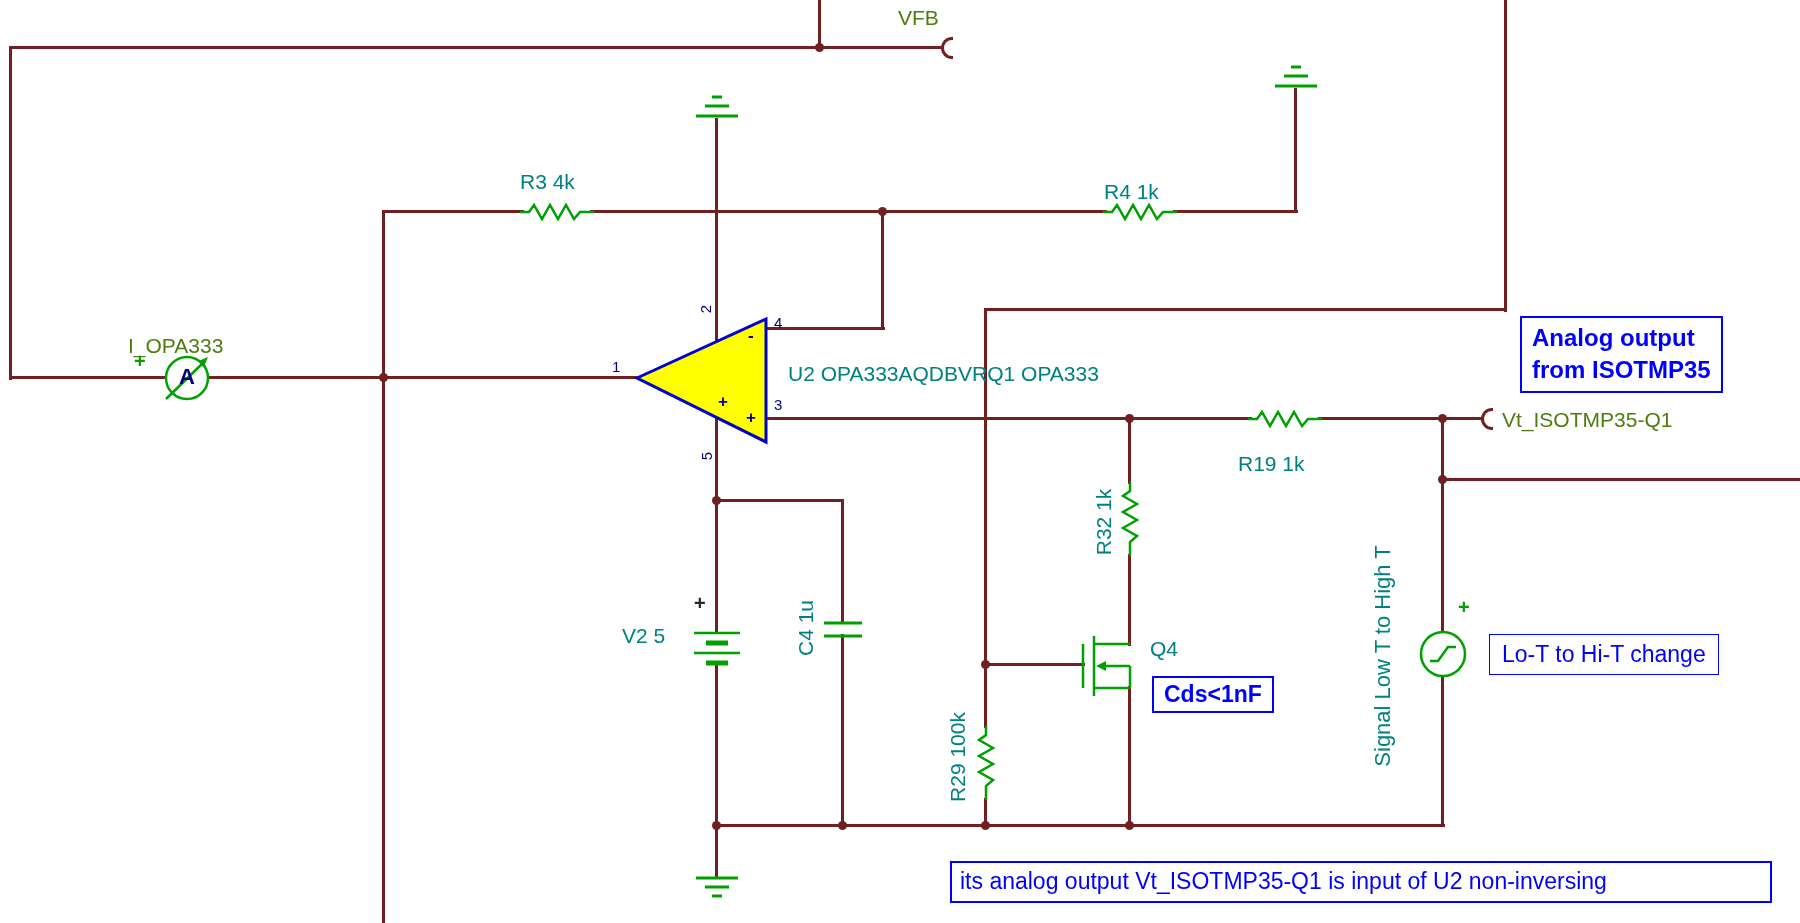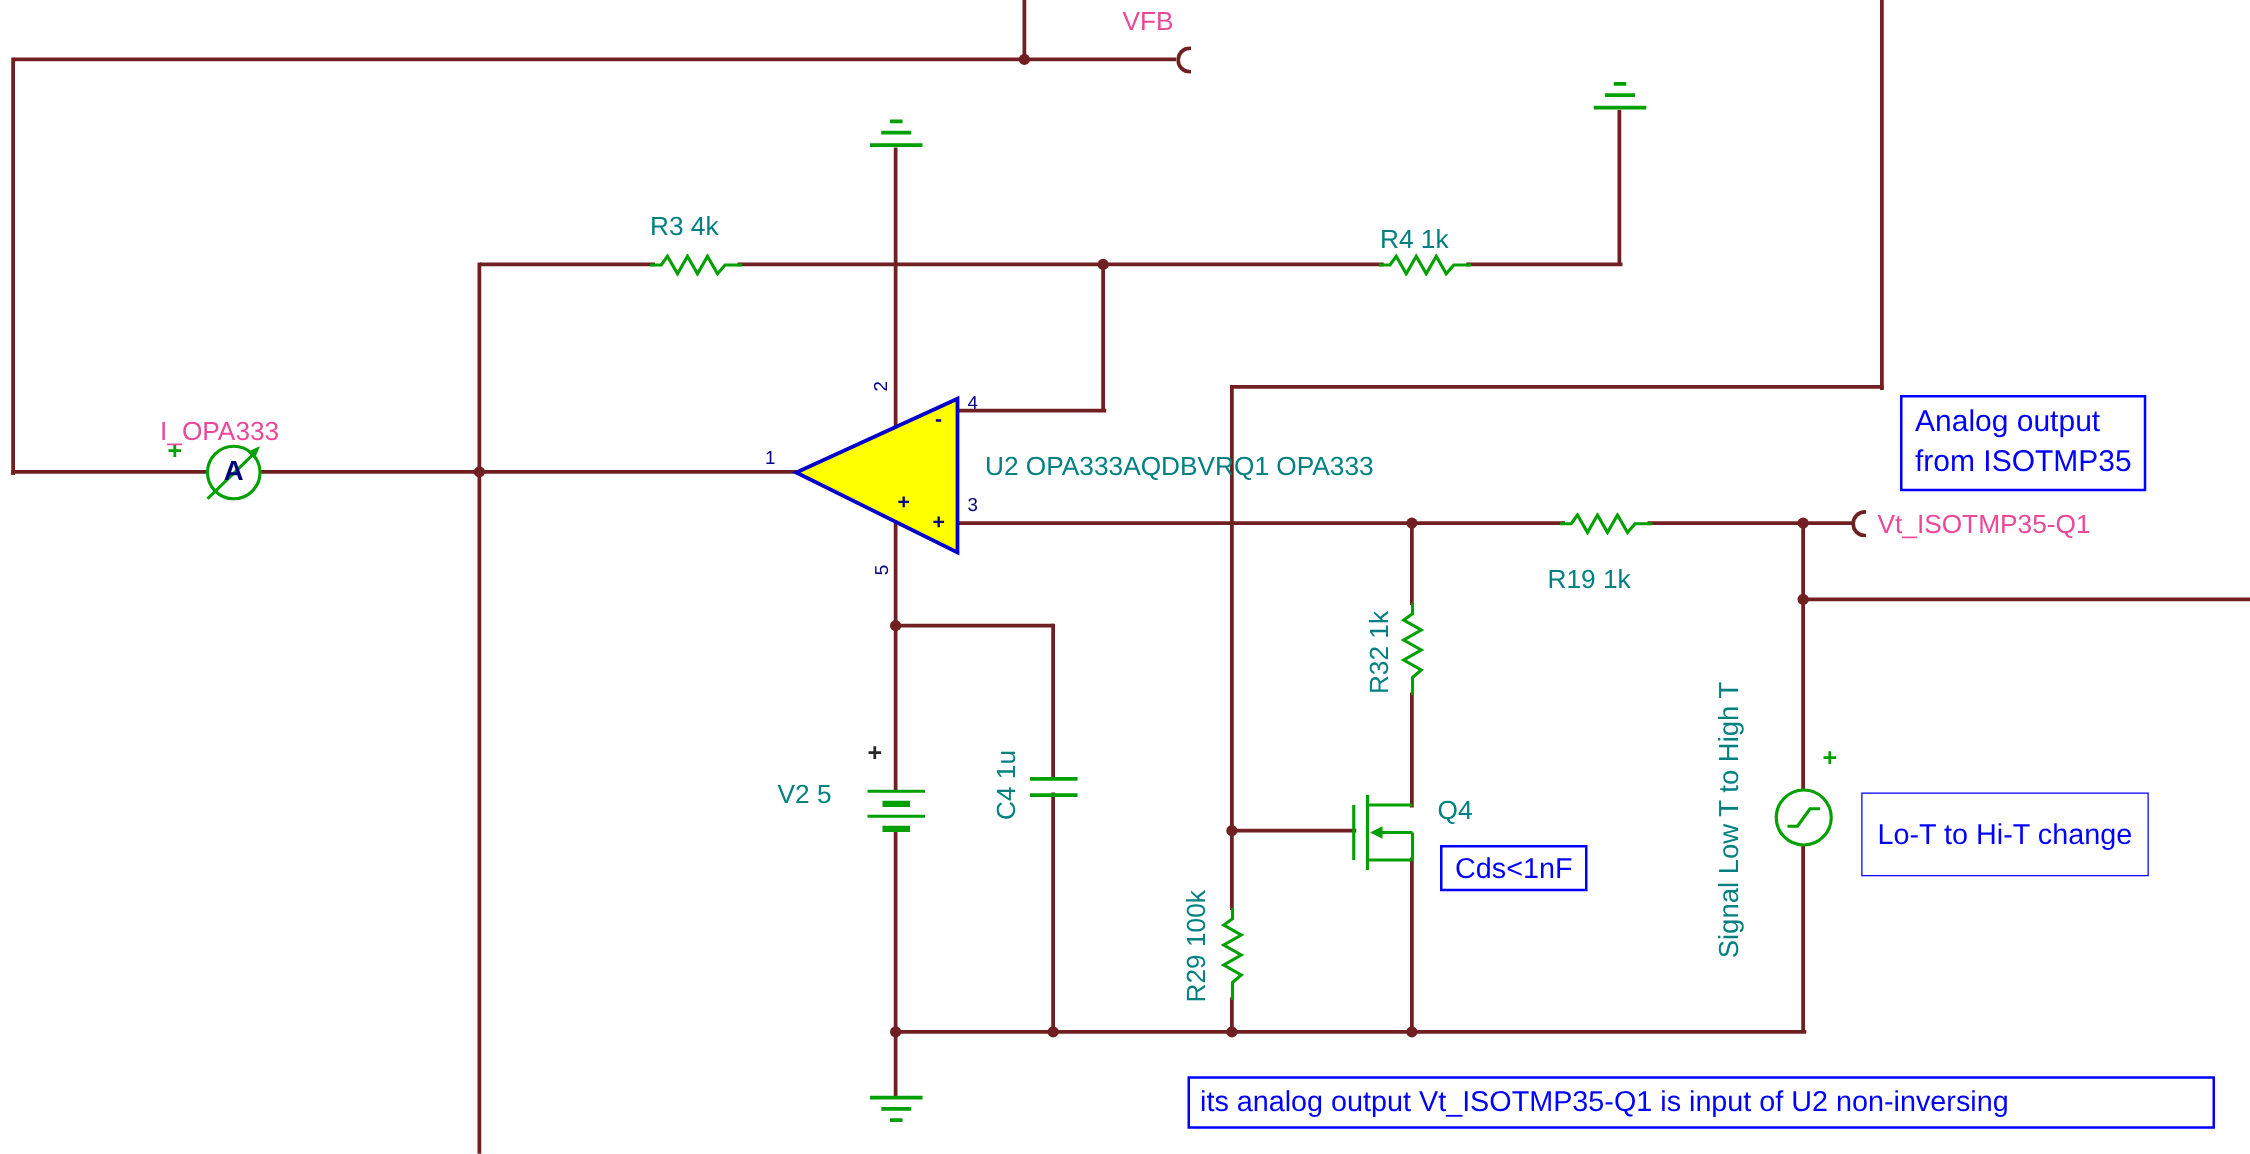--- a/index.html
+++ b/index.html
@@ -4,32 +4,32 @@
 <style>
   *{box-sizing:border-box}
   html,body{margin:0;padding:0}
   body{width:1800px;height:923px;position:relative;overflow:hidden;background:#ffffff;font-family:"Liberation Sans",sans-serif}
   .wire{position:absolute;background:#702020}
   .h{height:3px}
   .v{width:3px}
   .dot{position:absolute;width:9px;height:9px;border-radius:50%;background:#702020}
   .comp{position:absolute}
   .lbl{position:absolute;color:#008080;font-size:21px;white-space:nowrap}
-  .net{position:absolute;color:#ec4899;font-size:21px;white-space:nowrap}
+  .net{position:absolute;color:#4d7c0f;font-size:21px;white-space:nowrap}
   .vlbl{position:absolute;color:#008080;font-size:21px;white-space:nowrap;transform:translate(-50%,-50%) rotate(-90deg)}
   .vlbl.big{font-size:22px}
   .pin{position:absolute;color:#000080;font-size:15px;white-space:nowrap}
   .pinrot{position:absolute;color:#000080;font-size:15px;transform:translate(-50%,-50%) rotate(-90deg)}
   .sign{position:absolute;color:#000080;font-size:17px;font-weight:bold}
   .plus{position:absolute;font-size:20px;font-weight:bold}
   .green{color:#00a000}
   .dark{color:#282828}
   .alabel{position:absolute;color:#000080;font-weight:bold;font-size:22px}
   .ann{position:absolute;color:#0000ff;background:#ffffff;border:2px solid #0000ff;white-space:nowrap}
-  .ann.bold{font-weight:normal}
+  .ann.bold{font-weight:bold}
   .term{position:absolute;width:12px;height:22px;border:3px solid #702020;border-right:none;border-radius:11px 0 0 11px}
 </style>
 </head>
 <body>
 
 <div class="wire h" style="left:11px;top:46px;width:930px"></div>
 <div class="wire v" style="left:818px;top:0;height:48px"></div>
 <div class="wire v" style="left:9px;top:46px;height:334px"></div>
 <div class="wire h" style="left:9px;top:376px;width:159px"></div>
 <div class="wire h" style="left:206px;top:376px;width:433px"></div>
@@ -179,19 +179,19 @@
 <div class="vlbl" style="left:806px;top:628px">C4 1u</div>
 <div class="vlbl" style="left:1104px;top:522px">R32 1k</div>
 <div class="vlbl" style="left:958px;top:757px">R29 100k</div>
 <div class="vlbl big" style="left:1383px;top:656px">Signal Low T to High T</div>
 
 <div class="ann bold" style="left:1520px;top:316px;padding:4px 10px;font-size:24px;line-height:1.35">
   <div>Analog output</div>
   <div>from ISOTMP35</div>
 </div>
 
-<div class="ann" style="left:1489px;top:634px;padding:19px 12px;font-size:23px;border-width:1px">Lo-T to Hi-T change</div>
+<div class="ann" style="left:1489px;top:634px;padding:6px 12px;font-size:23px;border-width:1px">Lo-T to Hi-T change</div>
 
 <div class="ann bold" style="left:1152px;top:676px;padding:3px 10px;font-size:23px">Cds&lt;1nF</div>
 
 <div class="ann" style="left:950px;top:861px;width:822px;padding:4px 8px;font-size:23px;line-height:1.3">
   <div>its analog output Vt_ISOTMP35-Q1 is input of U2 non-inversing</div>
 </div>
 
 </body></html>

